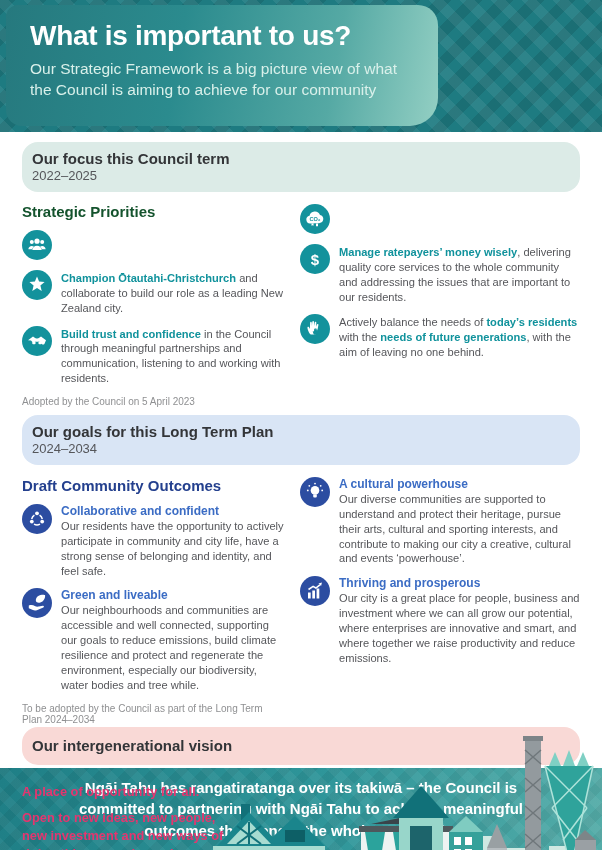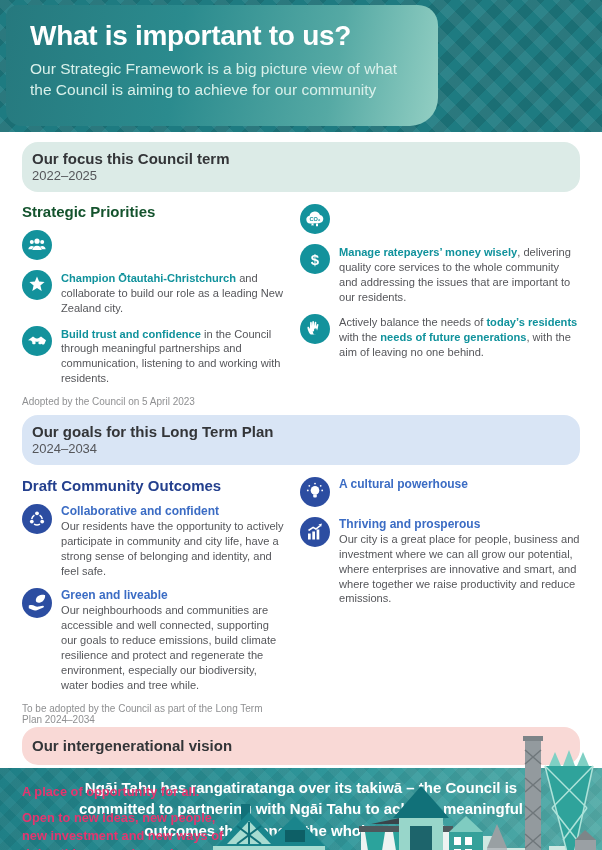--- a/index.html
+++ b/index.html
@@ -219,20 +219,21 @@
                 <circle cx="12" cy="3.6" r=".9"></circle>
                 <circle cx="6.3" cy="5.8" r=".9"></circle>
                 <circle cx="17.7" cy="5.8" r=".9"></circle>
                 <circle cx="4.8" cy="10.4" r=".9"></circle>
                 <circle cx="19.2" cy="10.4" r=".9"></circle>
               </g>
             </svg>
           </span>
           <div style="flex:1">
             <div class="otitle">A cultural powerhouse</div>
+            <div class="obody">Our diverse communities are supported to understand and protect their heritage, pursue their arts, cultural and sporting interests, and contribute to making our city a creative, cultural and events ‘powerhouse’.</div>
           </div>
         </div>
         <div class="item">
           <span class="icn blue">
             <svg viewBox="0 0 24 24">
               <g fill="#fff">
                 <rect x="5" y="13.5" width="2.7" height="6"></rect>
                 <rect x="9.3" y="11.5" width="2.7" height="8"></rect>
                 <rect x="13.6" y="9.5" width="2.7" height="10"></rect>
               </g>

